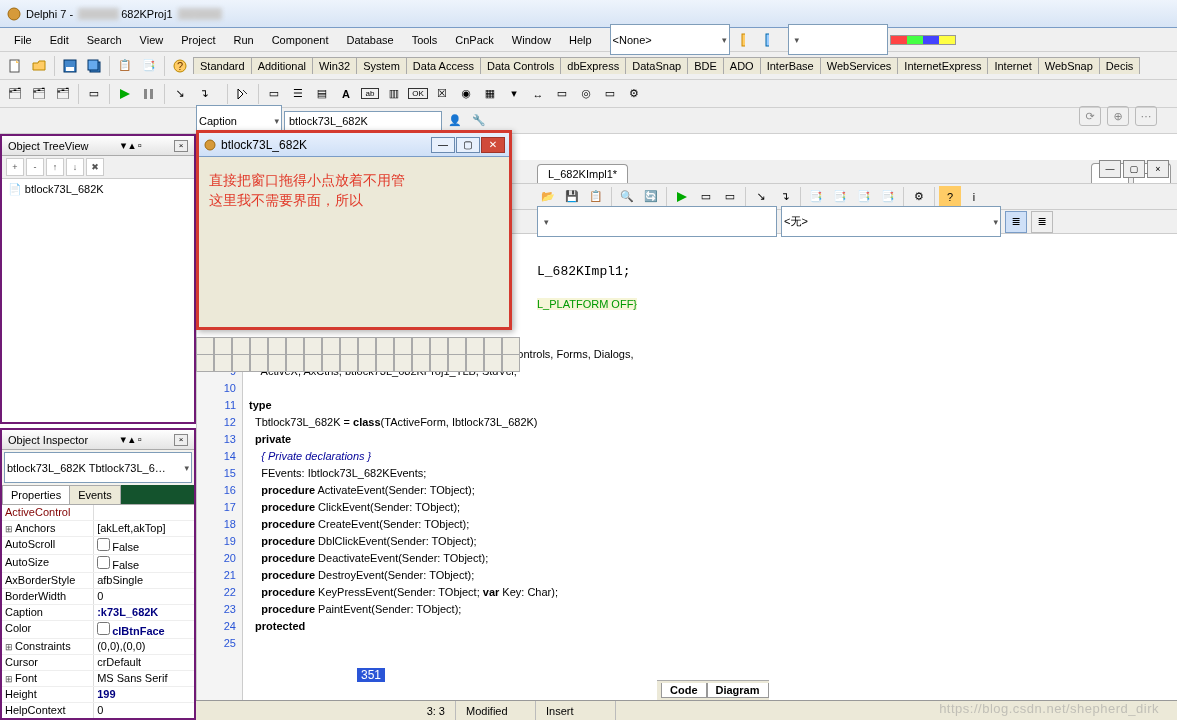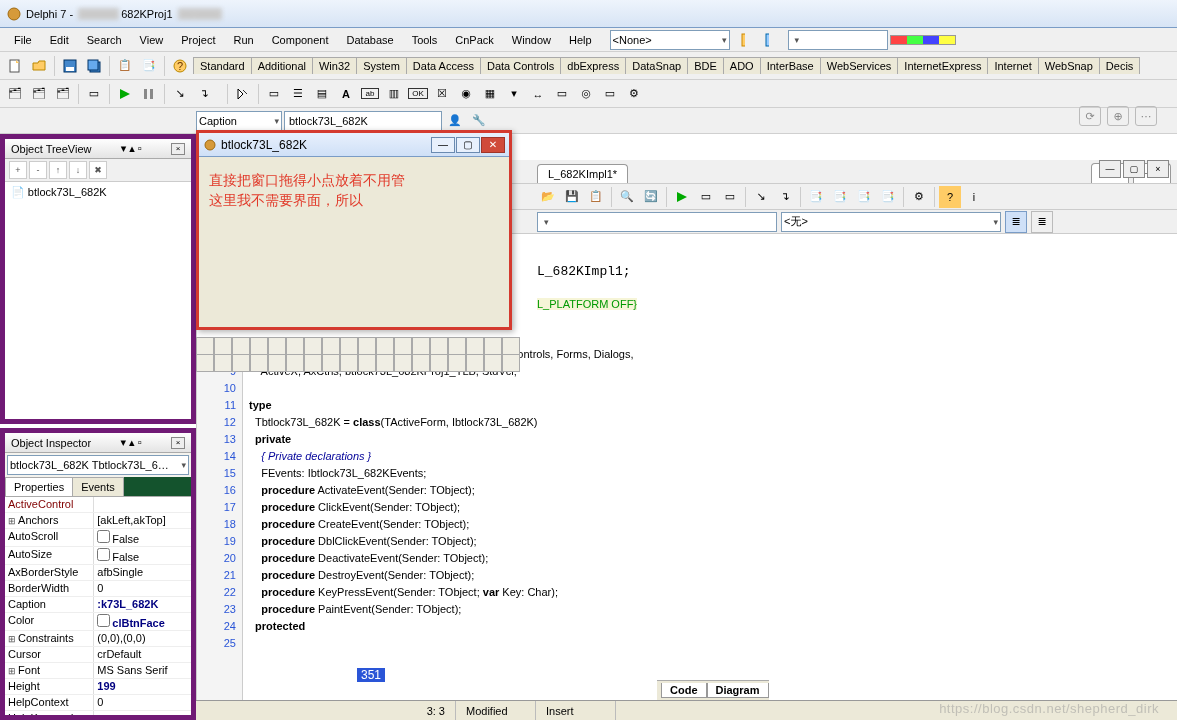--- a/index.html
+++ b/index.html
@@ -6,38 +6,38 @@
 body { background: #fff; width: 1177px; height: 720px; position: relative; overflow: hidden; }
 
 .titlebar { background: linear-gradient(#eef4fc,#d7e4f5); height: 28px; display: flex; align-items: center; padding: 0 6px; border-bottom: 1px solid #7a9cc6; }
 .titlebar .icon { margin-right: 4px; }
 .titlebar .title { font-size: 12px; color: #000; }
 .titlebar .blurred { background: #ccc; filter: blur(2px); color: #bbb; border-radius: 2px; padding: 0 4px; margin: 0 2px; }
 
 .menubar { height: 24px; display: flex; align-items: center; background: #f0f0f0; border-bottom: 1px solid #d0d0d0; padding: 0 6px; gap: 2px; }
 .menubar span { padding: 3px 8px; cursor: default; }
 .menubar .combo { margin-left: 8px; }
-.combo { border: 1px solid #7f9db9; background: #fff; height: 20px; font-size: 11px; padding: 1px 2px; display: inline-flex; align-items: center; justify-content: space-between; }
+.combo { border: 1px solid #7f9db9; background: #fff; height: 31px; font-size: 11px; padding: 1px 2px; display: inline-flex; align-items: center; justify-content: space-between; }
 .combo::after { content: "▾"; font-size: 9px; color: #555; margin-left: 4px; }
 .colorsquares { display: inline-flex; border: 1px solid #999; }
 .colorsquares span { width: 8px; height: 8px; }
 
 .toolbar1, .toolbar2 { height: 28px; display: flex; align-items: center; background: #f0f0f0; border-bottom: 1px solid #d0d0d0; padding: 0 4px; gap: 2px; }
 .tb-btn { width: 22px; height: 22px; display: inline-flex; align-items: center; justify-content: center; border: 1px solid transparent; }
 .sep { width: 1px; height: 20px; background: #ccc; margin: 0 2px; }
 
 .tabs { display: flex; font-size: 11px; }
 .tabs span { border: 1px solid #aaa; border-bottom: none; padding: 2px 6px; background: #ece9d8; margin-right: -1px; cursor: default; white-space: nowrap; }
 
 .row2 { display: flex; align-items: center; height: 26px; background: #f0f0f0; border-bottom: 1px solid #d0d0d0; padding-left: 196px; gap: 2px; }
 .input-text { border: 1px solid #7f9db9; background: #fff; height: 20px; padding: 2px 4px; }
 
 .main { display: flex; height: calc(720px - 28px - 24px - 28px - 28px - 26px); }
 .left-col { width: 196px; display: flex; flex-direction: column; }
-.tree-panel, .insp-panel { border: 5px solid #701a75; background: #f4f3ee; display: flex; flex-direction: column; }
+.tree-panel, .insp-panel { border: 2px solid #701a75; background: #f4f3ee; display: flex; flex-direction: column; }
 .tree-panel { flex: 0 0 290px; margin-bottom: 4px; }
 .panel-title { background: linear-gradient(#fefefe,#e4e4e4); border-bottom: 1px solid #aaa; padding: 3px 6px; font-size: 11px; display: flex; align-items: center; gap: 4px; }
 .panel-title .wnd-btns { margin-left: auto; display: flex; gap: 1px; }
 .wnd-btns span { width: 14px; height: 12px; border: 1px solid #888; background: #eee; font-size: 8px; display: inline-flex; align-items: center; justify-content: center; }
 .tree-tools { display: flex; gap: 2px; padding: 2px 4px; border-bottom: 1px solid #ccc; background: #f0f0f0; }
 .tree-tools span { width: 18px; height: 18px; border: 1px solid #ccc; background: #fff; display: inline-flex; align-items: center; justify-content: center; font-size: 9px; color: #555; }
 .tree-body { flex: 1; background: #fff; padding: 4px 6px; font-size: 11px; overflow: auto; }
 .tree-body .item::before { content: "📄 "; }
 
 .insp-panel { flex: 1; min-height: 0; }

